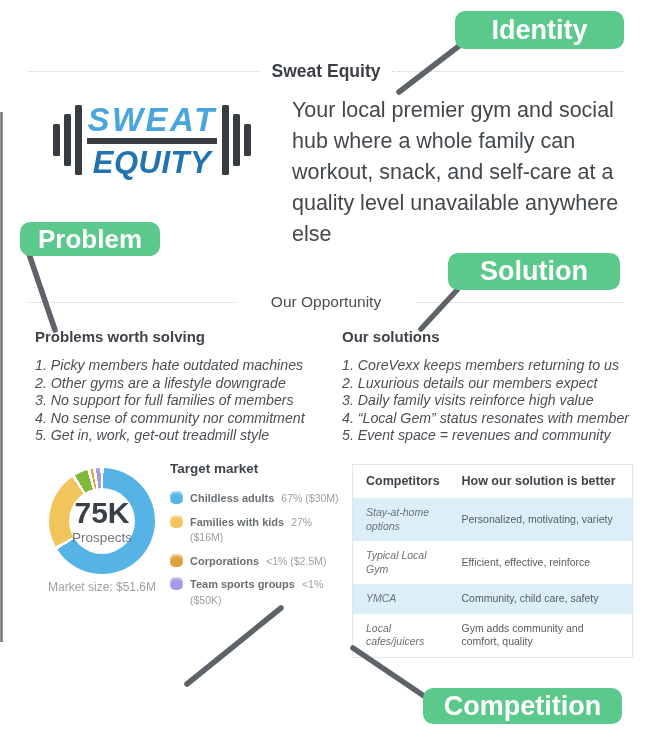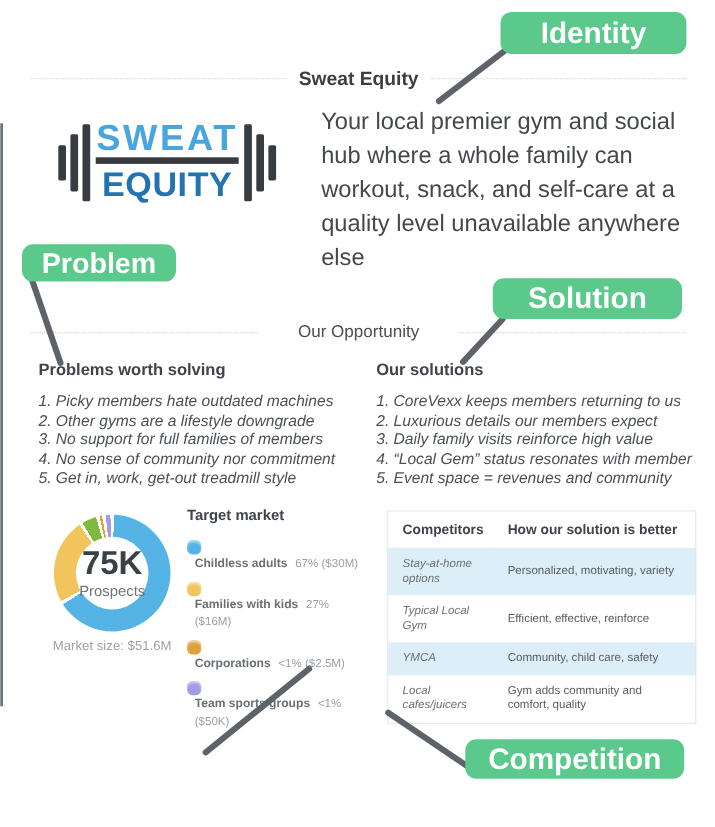--- a/index.html
+++ b/index.html
@@ -14,42 +14,42 @@
   
   .divider { position:absolute; display:flex; align-items:center; gap:12px; z-index:1;margin-top:11px; }
   .divider .dots { flex:1; border-top:1px dotted #cdd1d4; height:0; }
   .divider-top { left:28px; width:596px; top:50px; }
   .divider-top .divider-title { font-size:17.5px; font-weight:bold; color:#3a3f45; }
   .divider-mid { left:28px; width:596px; top:282px;gap:36px; }
   .divider-mid .divider-title { font-size:15.5px; color:#4a4f55; }
 
   
   .logo { position:absolute; left:36px; top:97px; width:232px; height:86px;
-          display:flex; align-items:flex-end; justify-content:center; }
+          display:flex; align-items:center; justify-content:center;font-style:italic; }
   .bars { display:flex; align-items:center; }
   .bars i { display:block; width:7px; background:#383c40; border-radius:1.5px; margin:0 2px; }
   .bars.left i:nth-child(1){height:32px;} .bars.left i:nth-child(2){height:52px;} .bars.left i:nth-child(3){height:70px;}
   .bars.right i:nth-child(1){height:70px;} .bars.right i:nth-child(2){height:52px;} .bars.right i:nth-child(3){height:32px;}
   .logo-text { display:flex; flex-direction:column; align-items:center; margin:0 3px; line-height:1; }
   .logo-sweat { font-size:33px; font-weight:bold; color:#49a5dd; letter-spacing:2.5px; }
   .logo-bar { height:6px; background:#383c40; width:100%; margin:2px 0 3px; }
   .logo-equity { font-size:31px; font-weight:bold; color:#2273af; letter-spacing:0.5px; }
 
   
   .tagline { position:absolute; left:276px; top:95px; width:362px;
              font-size:21.5px; line-height:31px; color:#43484d; z-index:1;margin-left:16px; }
 
   
   .callout { position:absolute; z-index:6; background:#5bc98b; color:#fff; font-weight:bold;
              border-radius:10px; display:flex; align-items:center; justify-content:center; }
   .callout-identity    { left:455px; top:11px;  width:169px; height:38px; font-size:27px; }
   .callout-problem     { left:20px;  top:222px; width:140px; height:34px; font-size:26px; }
   .callout-solution    { left:448px; top:253px; width:172px; height:37px; font-size:27px; }
   .callout-market      { left:22px;  top:683px; width:171px; height:40px; font-size:28px; }
-  .callout-competition { left:423px; top:672px; width:199px; height:36px; font-size:27px; }
+  .callout-competition { left:423px; top:688px; width:199px; height:36px; font-size:27px; }
 
   
   .col-section { position:absolute; width:302px; z-index:1; }
   .col-problems  { left:35px;  top:328px; }
   .col-solutions { left:342px; top:328px; }
   .col-section h3 { font-size:15px; font-weight:bold; color:#3f444a; margin-bottom:12px; }
   .num-list div { font-size:14.2px; font-style:italic; color:#4b5056; line-height:17.6px; }
 
   
   .donut { position:absolute; left:49px; top:468px; width:106px; height:106px;
@@ -58,21 +58,21 @@
   .donut-hole { width:66px; height:66px; border-radius:50%; background:#fff;
                 display:flex; flex-direction:column; align-items:center; justify-content:center; }
   .donut-value { font-size:30px; font-weight:bold; color:#3b4046; line-height:1; }
   .donut-label { font-size:13.5px; color:#70757a; margin-top:2px; }
   .market-size { position:absolute; left:30px; top:580px; width:144px; text-align:center;
                  font-size:12px; color:#9ca1a6; z-index:1; }
 
   
   .legend { position:absolute; left:170px; top:461px; width:170px; z-index:1; }
   .legend h3 { font-size:13.5px; font-weight:bold; color:#3f444a; margin-bottom:14px; }
-  .legend-item { display:flex; margin-bottom:8px;flex-direction:column; }
+  .legend-item { display:flex; margin-bottom:8px; }
   .legend-marker { flex:0 0 13px; width:13px; height:13px; border-radius:5px; margin-top:1px;
                    box-shadow:inset 0 2px 2px rgba(255,255,255,.55); }
   .legend-text { margin-left:7px; width:150px; line-height:14.5px; }
   .legend-lbl { font-size:11px; font-weight:bold; color:#6b7075; }
   .legend-val { font-size:10.5px; color:#9ba0a5; margin-left:7px; }
   .legend-val2 { font-size:10.5px; color:#9ba0a5; }
 
   
   .comp-table { position:absolute; left:352px; top:464px; width:281px; z-index:1;
                 border:1px solid #e3e6e9; border-collapse:collapse; background:#fff; }

